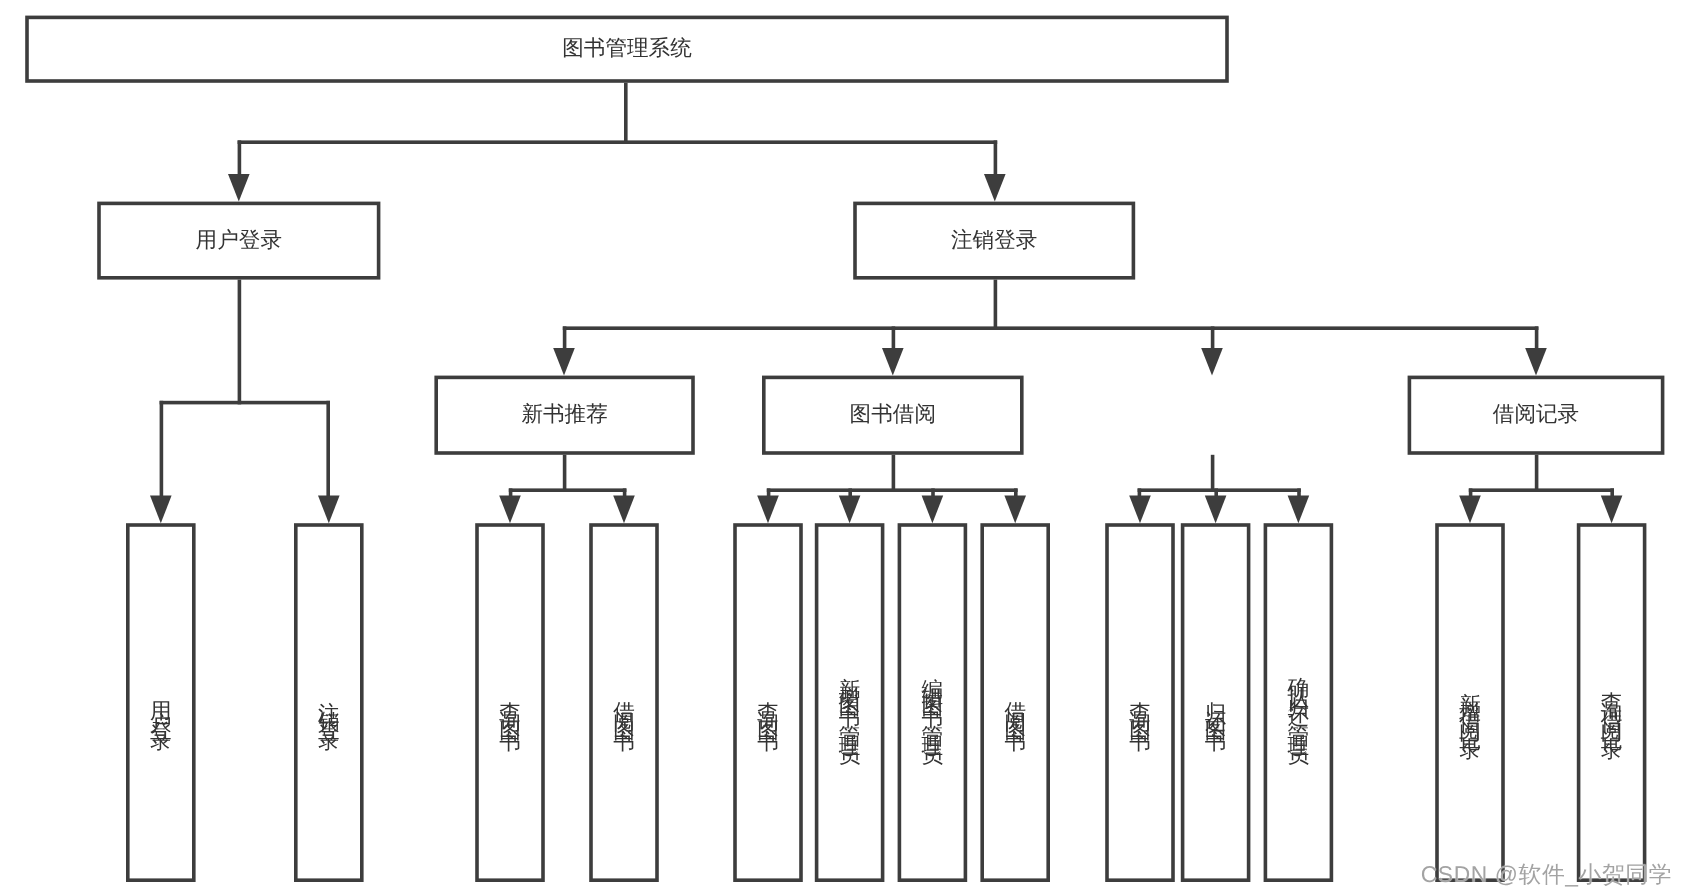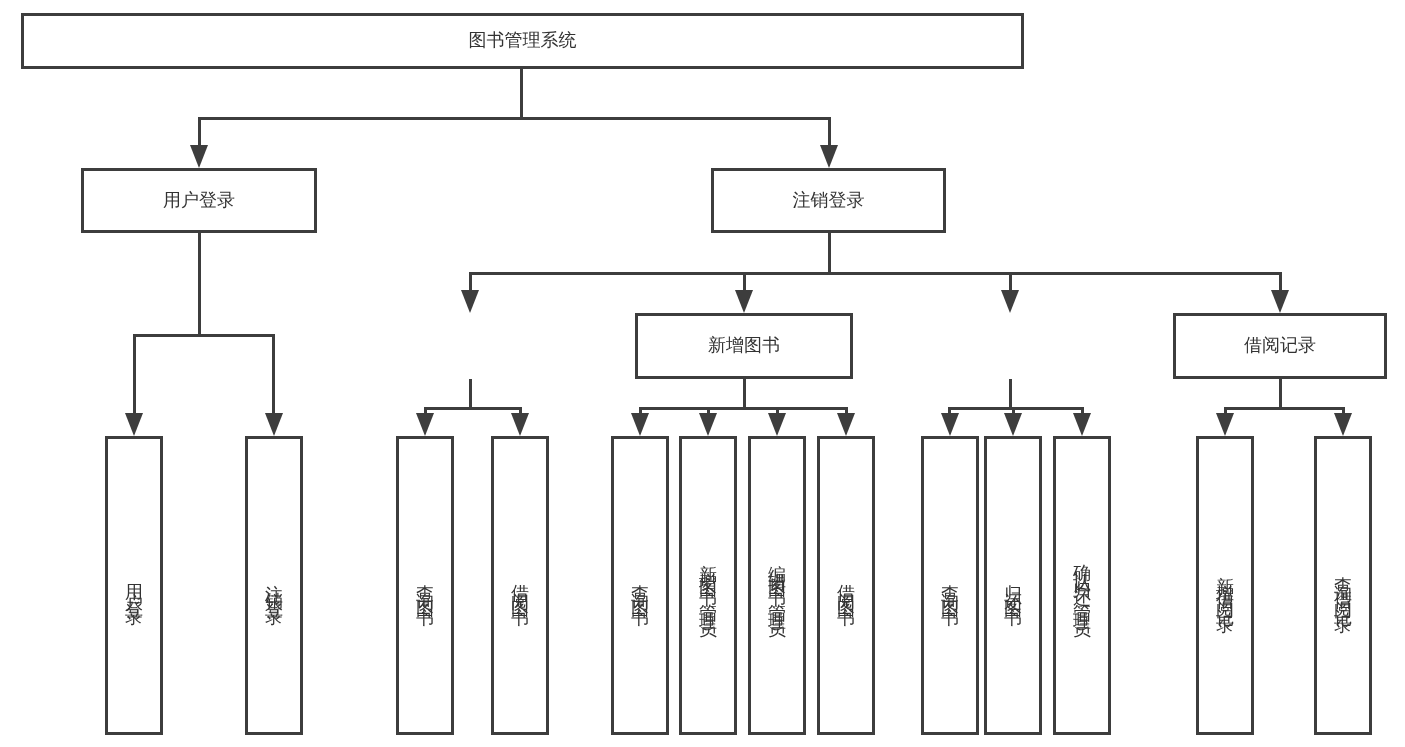--- a/index.html
+++ b/index.html
@@ -67,22 +67,25 @@
     <span>图书管理系统</span>
   </div>
 
   <div class="node" style="left:81px; top:168px; width:236px; height:65px;">
     <span>用户登录</span>
   </div>
   <div class="node" style="left:711px; top:168px; width:235px; height:65px;">
     <span>注销登录</span>
   </div>
 
+  <div class="node" style="left:362px; top:313px; width:217px; height:66px;">
+    <span>新书推荐</span>
+  </div>
   <div class="node" style="left:635px; top:313px; width:218px; height:66px;">
-    <span>新增图书</span>
+    <span>图书借阅</span>
   </div>
   <div class="node" style="left:1173px; top:313px; width:214px; height:66px;">
     <span>借阅记录</span>
   </div>
 
   <div class="node leaf" style="left:105px; top:436px; width:58px; height:299px;">
     <span>用户登录</span>
   </div>
   <div class="node leaf" style="left:245px; top:436px; width:58px; height:299px;">
     <span>注销登录</span>
@@ -173,14 +176,15 @@
       <div class="arrowhead" style="left: 699px; top: 413px;"></div>
       <div class="arrowhead" style="left: 768px; top: 413px;"></div>
       <div class="arrowhead" style="left: 837px; top: 413px;"></div>
       <div class="arrowhead" style="left: 941px; top: 413px;"></div>
       <div class="arrowhead" style="left: 1004px; top: 413px;"></div>
       <div class="arrowhead" style="left: 1073px; top: 413px;"></div>
       <div class="arrowhead" style="left: 1216px; top: 413px;"></div>
       <div class="arrowhead" style="left: 1334px; top: 413px;"></div>
     </div>
 
+  <div class="watermark">CSDN @软件_小贺同学</div>
 
 </div>
 
 </body></html>

